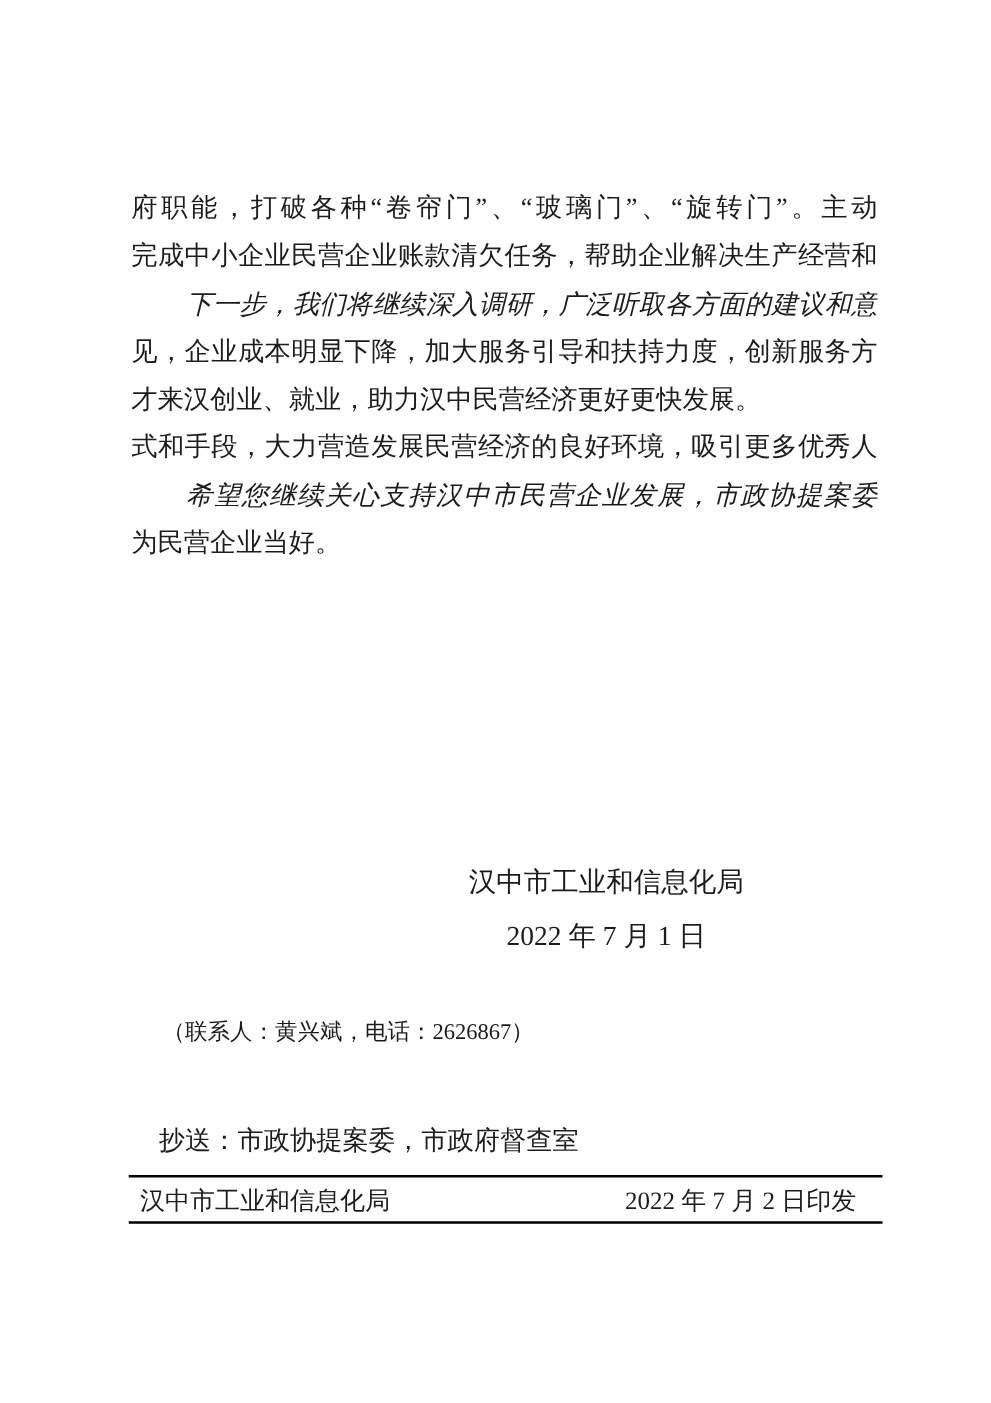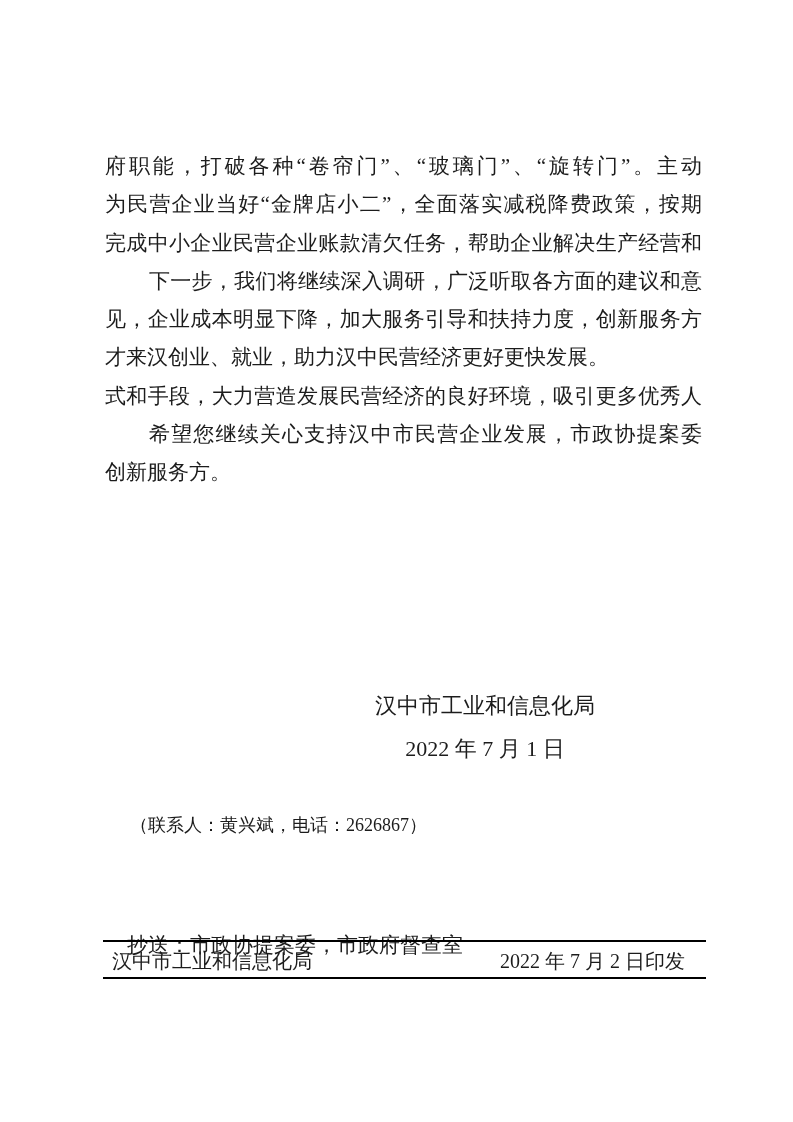--- a/index.html
+++ b/index.html
@@ -25,21 +25,21 @@
     height: 38.3px;
     line-height: 38.3px;
     overflow: hidden;
     white-space: nowrap;
   }
   .line.fill {
     white-space: normal;
     text-align: justify;
     text-align-last: justify;
   }
-  .line.indent { padding-left: 44px; }
+  .line.indent { padding-left: 44px; font-style: italic; }
   
   .signature-block {
     position: absolute;
     left: 330px;
     top: 684px;
     width: 310px;
     text-align: center;
     font-size: 22px;
   }
   .signature-block > div {
@@ -52,21 +52,21 @@
     position: absolute;
     left: 130px;
     top: 810px;
     font-size: 18px;
     line-height: 30px;
     white-space: nowrap;
   }
   .cc-line {
     position: absolute;
     left: 127px;
-    top: 930px;
+    top: 897px;
     font-size: 21px;
     line-height: 30px;
     white-space: nowrap;
   }
   
   .footer-rule {
     position: absolute;
     left: 103px;
     width: 603px;
     height: 2px;
@@ -88,32 +88,31 @@
   }
 </style>
 </head>
 <body>
 
 <div class="page">
 
   <div class="body-text">
       <div>
         <div class="line fill">府职能，打破各种“卷帘门”、“玻璃门”、“旋转门”。主动</div>
-        <div class="line fill">为民营企业当好“金牌店小二”，全面落实减税降费政策，按期</div>
         <div class="line fill">完成中小企业民营企业账款清欠任务，帮助企业解决生产经营和</div>
       </div>
       <div>
         <div class="line fill indent">下一步，我们将继续深入调研，广泛听取各方面的建议和意</div>
         <div class="line fill">见，企业成本明显下降，加大服务引导和扶持力度，创新服务方</div>
         <div class="line">才来汉创业、就业，助力汉中民营经济更好更快发展。</div>
         <div class="line fill">式和手段，大力营造发展民营经济的良好环境，吸引更多优秀人</div>
       </div>
       <div>
         <div class="line fill indent">希望您继续关心支持汉中市民营企业发展，市政协提案委</div>
-        <div class="line">创新服务方。</div>
+        <div class="line">为民营企业当好。</div>
       </div>
     </div>
 
   <div class="signature-block">
     <div>汉中市工业和信息化局</div>
     <div>2022 年 7 月 1 日</div>
   </div>
 
   <div class="contact-line">（联系人：黄兴斌，电话：2626867）</div>
 

